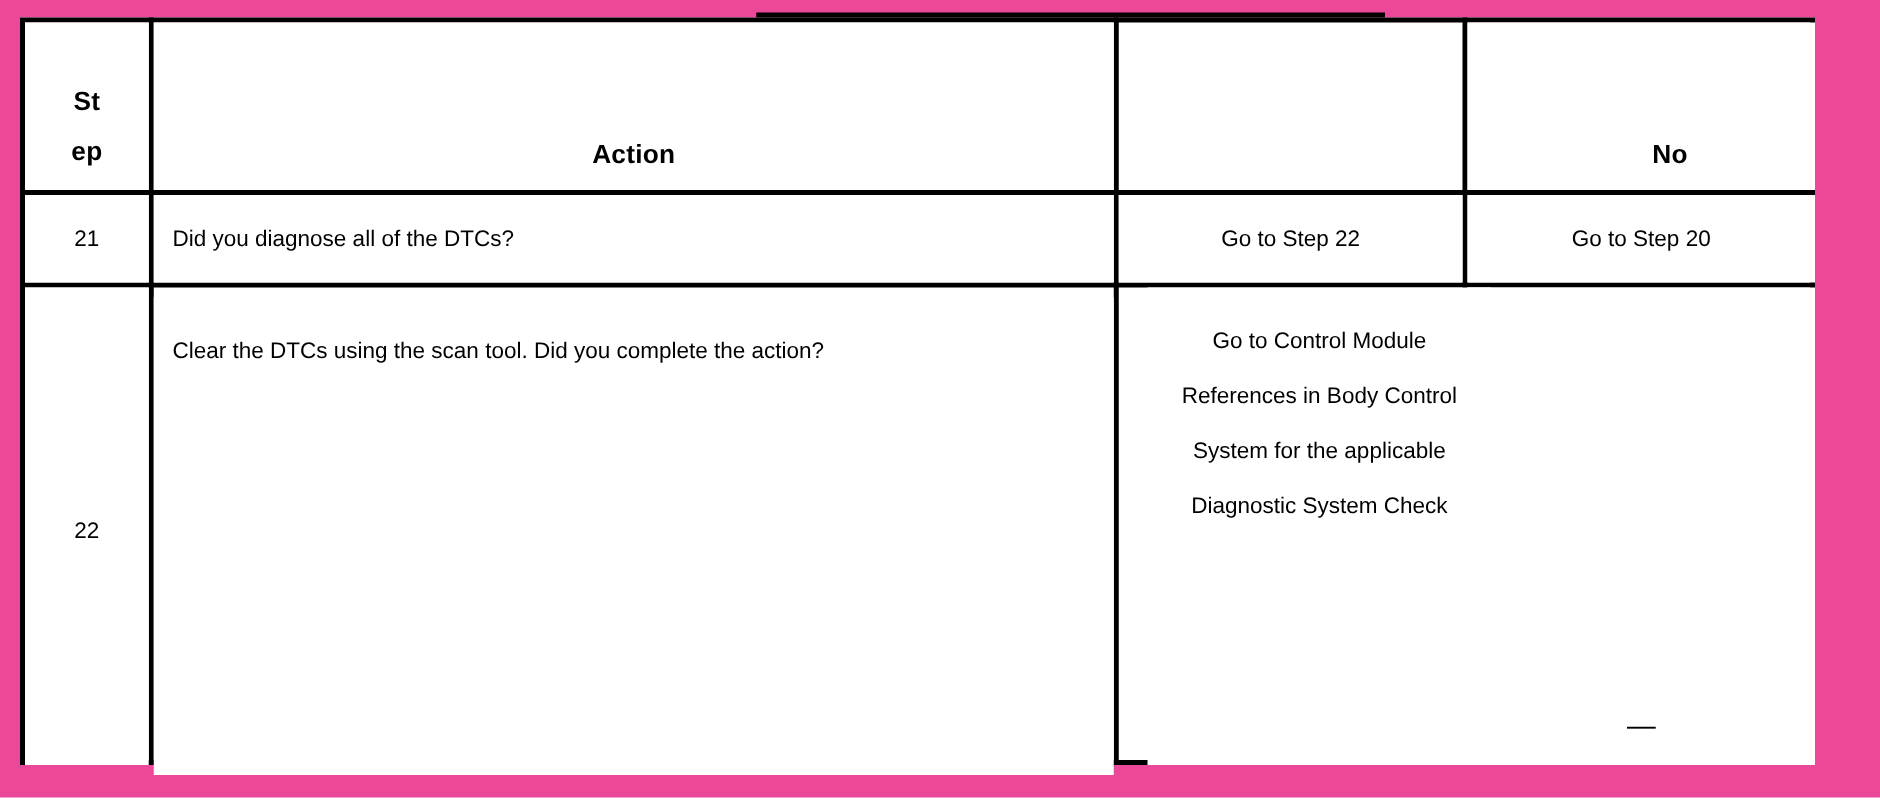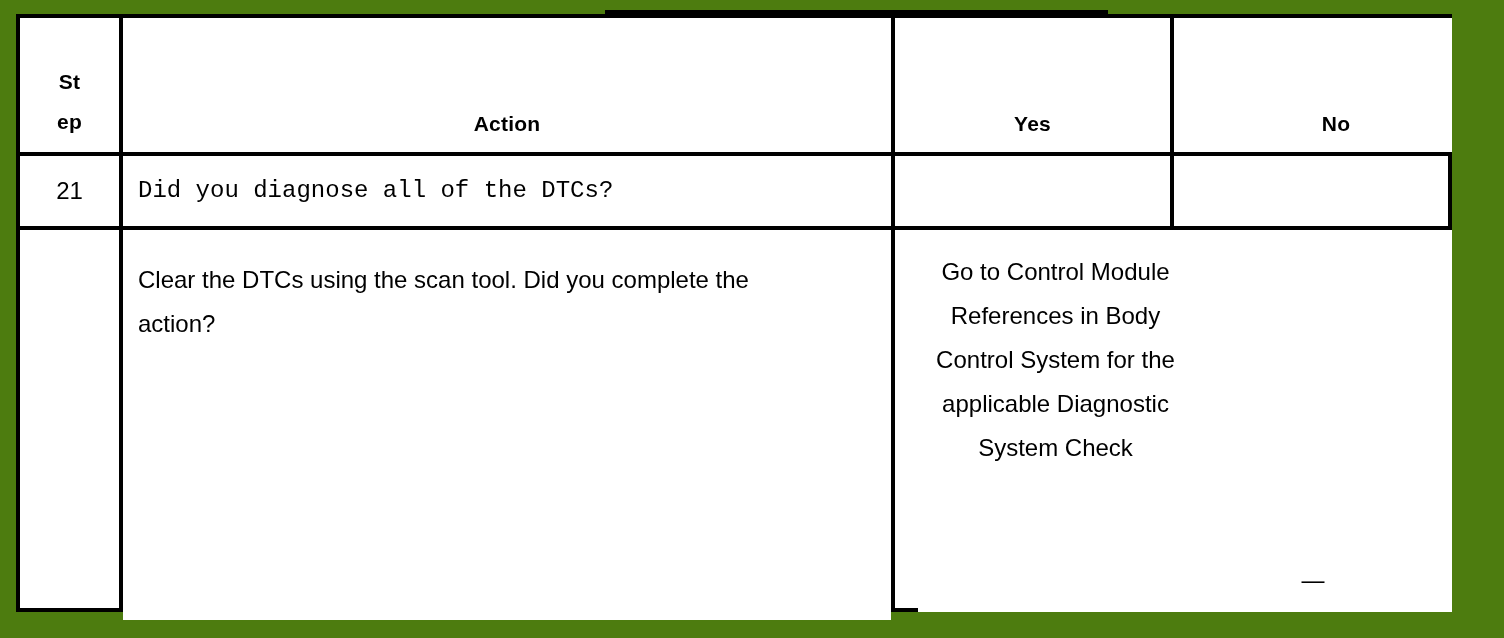--- a/index.html
+++ b/index.html
@@ -17,21 +17,21 @@
     position: relative;
   }
 
   
   #page {
     position: absolute;
     left: 0;
     top: 0;
     width: 1504px;
     height: 638px;
-    background: #4d7c0f;
+    background: #ec4899;
   }
 
   .diag-table {
     position: absolute;
     left: 16px;
     top: 14px;
     width: 1436px;   
     height: 598px;   
     box-sizing: border-box;
     border: 4px solid #000000;
@@ -75,21 +75,21 @@
   }
   .hdr {
     font-weight: bold;
     font-size: 21px;
     letter-spacing: 0.2px;
     text-align: center;
     line-height: 40px;
   }
   .body-txt {
     font-weight: normal;
-    font-size: 24px;
+    font-size: 18px;
     line-height: 44px;
     font-stretch: condensed;
   }
   .center { text-align: center; }
   .left   { text-align: left; }
 
   
   .emdash {
     font-size: 23px;
     line-height: 44px;
@@ -112,38 +112,44 @@
 
     <div class="cell" style="left:0px; top:0px; width:99px; height:134px;">
       <div class="txt hdr center" style="left:0; top:44px; width:99px;">St
 ep</div>
     </div>
 
     <div class="cell" style="left:103px; top:0px; width:768px; height:134px;">
       <div class="txt hdr center" style="left:0; top:86px; width:768px;">Action</div>
     </div>
 
-    <div class="cell" style="left:875px; top:0px; width:275px; height:134px;">
-      <div class="txt hdr center" style="left:0; top:86px; width:275px;">Yes</div>
-    </div>
 
     <div class="cell" style="left:1154px; top:0px; width:278px; height:134px;">
       <div class="txt hdr center" style="left:0; top:86px; width:278px;padding-left:46px;">No</div>
     </div>
 
     <div class="cell" style="left:0px; top:138px; width:99px; height:70px;">
       <div class="txt body-txt center" style="left:0; top:13px; width:99px;">21</div>
     </div>
 
-    <div class="cell" style="left:103px; top:138px; width:768px; height:70px;font-family:Liberation Mono, monospace;">
+    <div class="cell" style="left:103px; top:138px; width:768px; height:70px;">
       <div class="txt body-txt left" style="left:15px; top:13px; width:745px;">Did you diagnose all of the DTCs?</div>
     </div>
 
+    <div class="cell" style="left:875px; top:138px; width:275px; height:70px;">
+      <div class="txt body-txt center" style="left:0; top:13px; width:275px;">Go to Step 22</div>
+    </div>
 
+    <div class="cell" style="left:1154px; top:138px; width:278px; height:70px;">
+      <div class="txt body-txt center" style="left:0; top:13px; width:278px;">Go to Step 20</div>
+    </div>
 
+    <div class="cell" style="left:0px; top:212px; width:99px; height:382px;">
+      <div class="txt body-txt center" style="left:0; top:172px; width:99px;">22</div>
+    </div>
 
     <div class="cell" style="left:103px; top:220px; width:768px; height:382px;">
       <div class="txt body-txt left" style="left:15px; top:20px; width:680px;">Clear the DTCs using the scan tool. Did you complete the action?</div>
     </div>
 
     <div class="cell" style="left:898px; top:212px; width:275px; height:382px;">
       <div class="txt body-txt center" style="left:12px; top:20px; width:251px;">Go to Control Module References in Body Control System for the applicable Diagnostic System Check</div>
     </div>
 
     <div class="cell" style="left:1154px; top:212px; width:278px; height:382px;">

